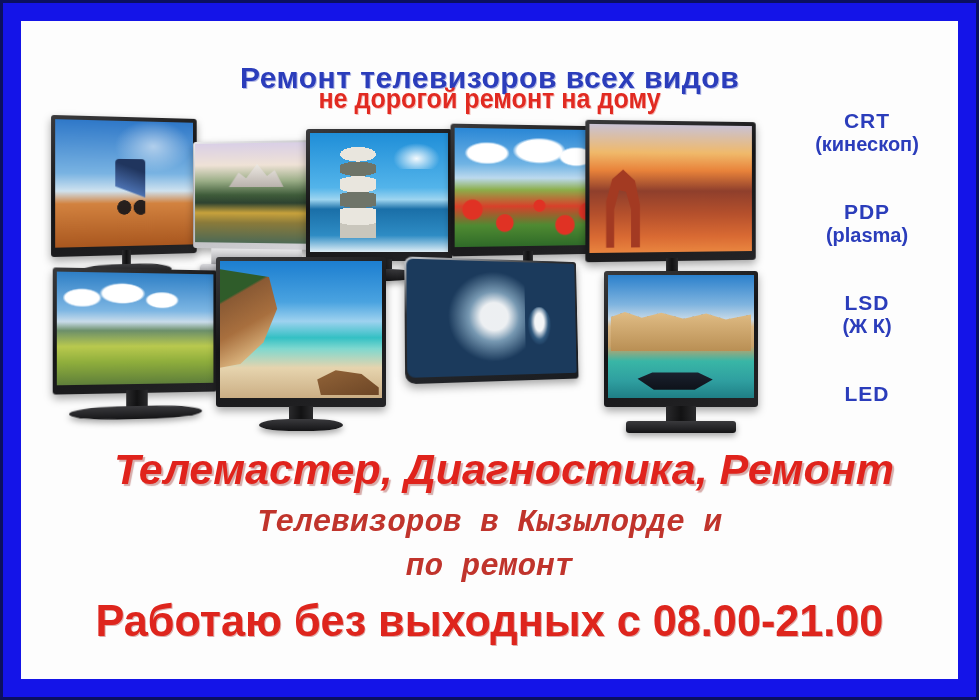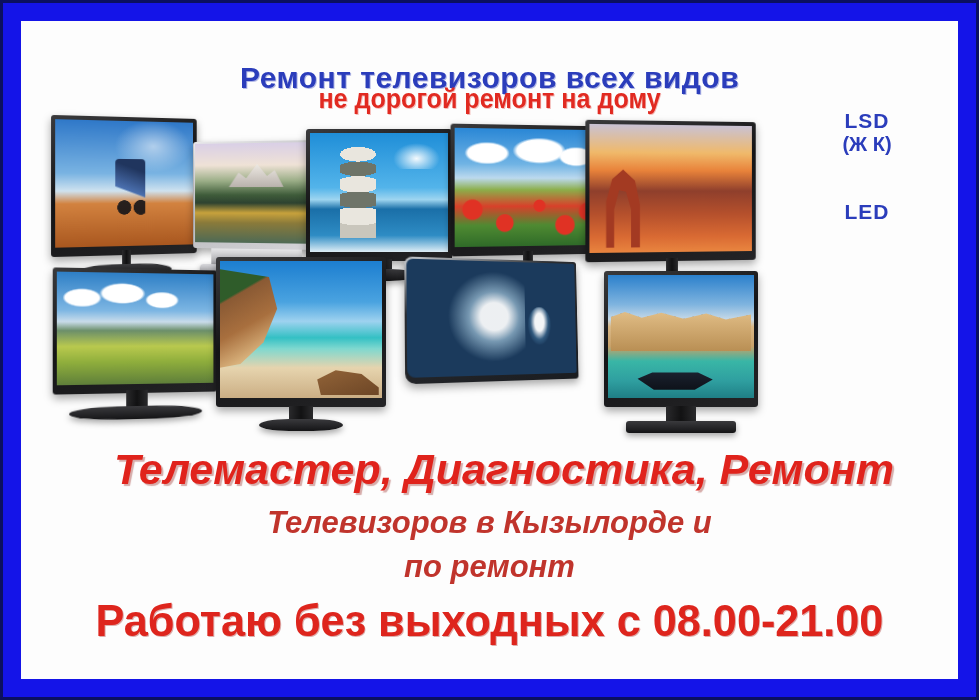--- a/index.html
+++ b/index.html
@@ -165,21 +165,21 @@
   
   .line-big{
     position:absolute;left:0;right:0;top:424px;text-align:center;
     font-size:43px;font-weight:bold;font-style:italic;color:#e0231c;
     text-shadow:2px 2px 1px rgba(140,20,15,.35);
     white-space:nowrap;
     margin-left:29px;
   }
   .line-serif{
     position:absolute;left:0;right:0;text-align:center;
-    font-family:Liberation Sans, sans-serif;
+    font-family:Liberation Mono, monospace;
     font-weight:bold;font-style:italic;color:#c0342c;
     font-size:31px;white-space:nowrap;
   }
   .line-serif.a{top:484px;}
   .line-serif.b{top:528px;}
   .line-hours{
     position:absolute;left:0;right:0;top:574px;text-align:center;
     font-size:45px;font-weight:bold;color:#de251d;
     transform:scaleX(.96);
     text-shadow:1px 1px 0 rgba(160,25,20,.35);
@@ -296,20 +296,28 @@
           </div>
       </div>
       <div class="stand" style="bottom:-26px;width:110px;">
         <div class="neck" style="width:30px;height:15px;"></div>
         <div class="base flat" style="width:110px;height:12px;border-radius:3px;"></div>
       </div>
     </div>
 
     <div class="tech-col">
       <div class="tech">
+        <div class="t1">CRT</div>
+        <div class="t2">(кинескоп)</div>
+      </div>
+      <div class="tech">
+        <div class="t1">PDP</div>
+        <div class="t2">(plasma)</div>
+      </div>
+      <div class="tech">
         <div class="t1">LSD</div>
         <div class="t2">(Ж К)</div>
       </div>
       <div class="tech">
         <div class="t1">LED</div>
       </div>
     </div>
 
     <div class="line-big">Телемастер, Диагностика, Ремонт</div>
     <div class="line-serif a">Телевизоров в Кызылорде и</div>

